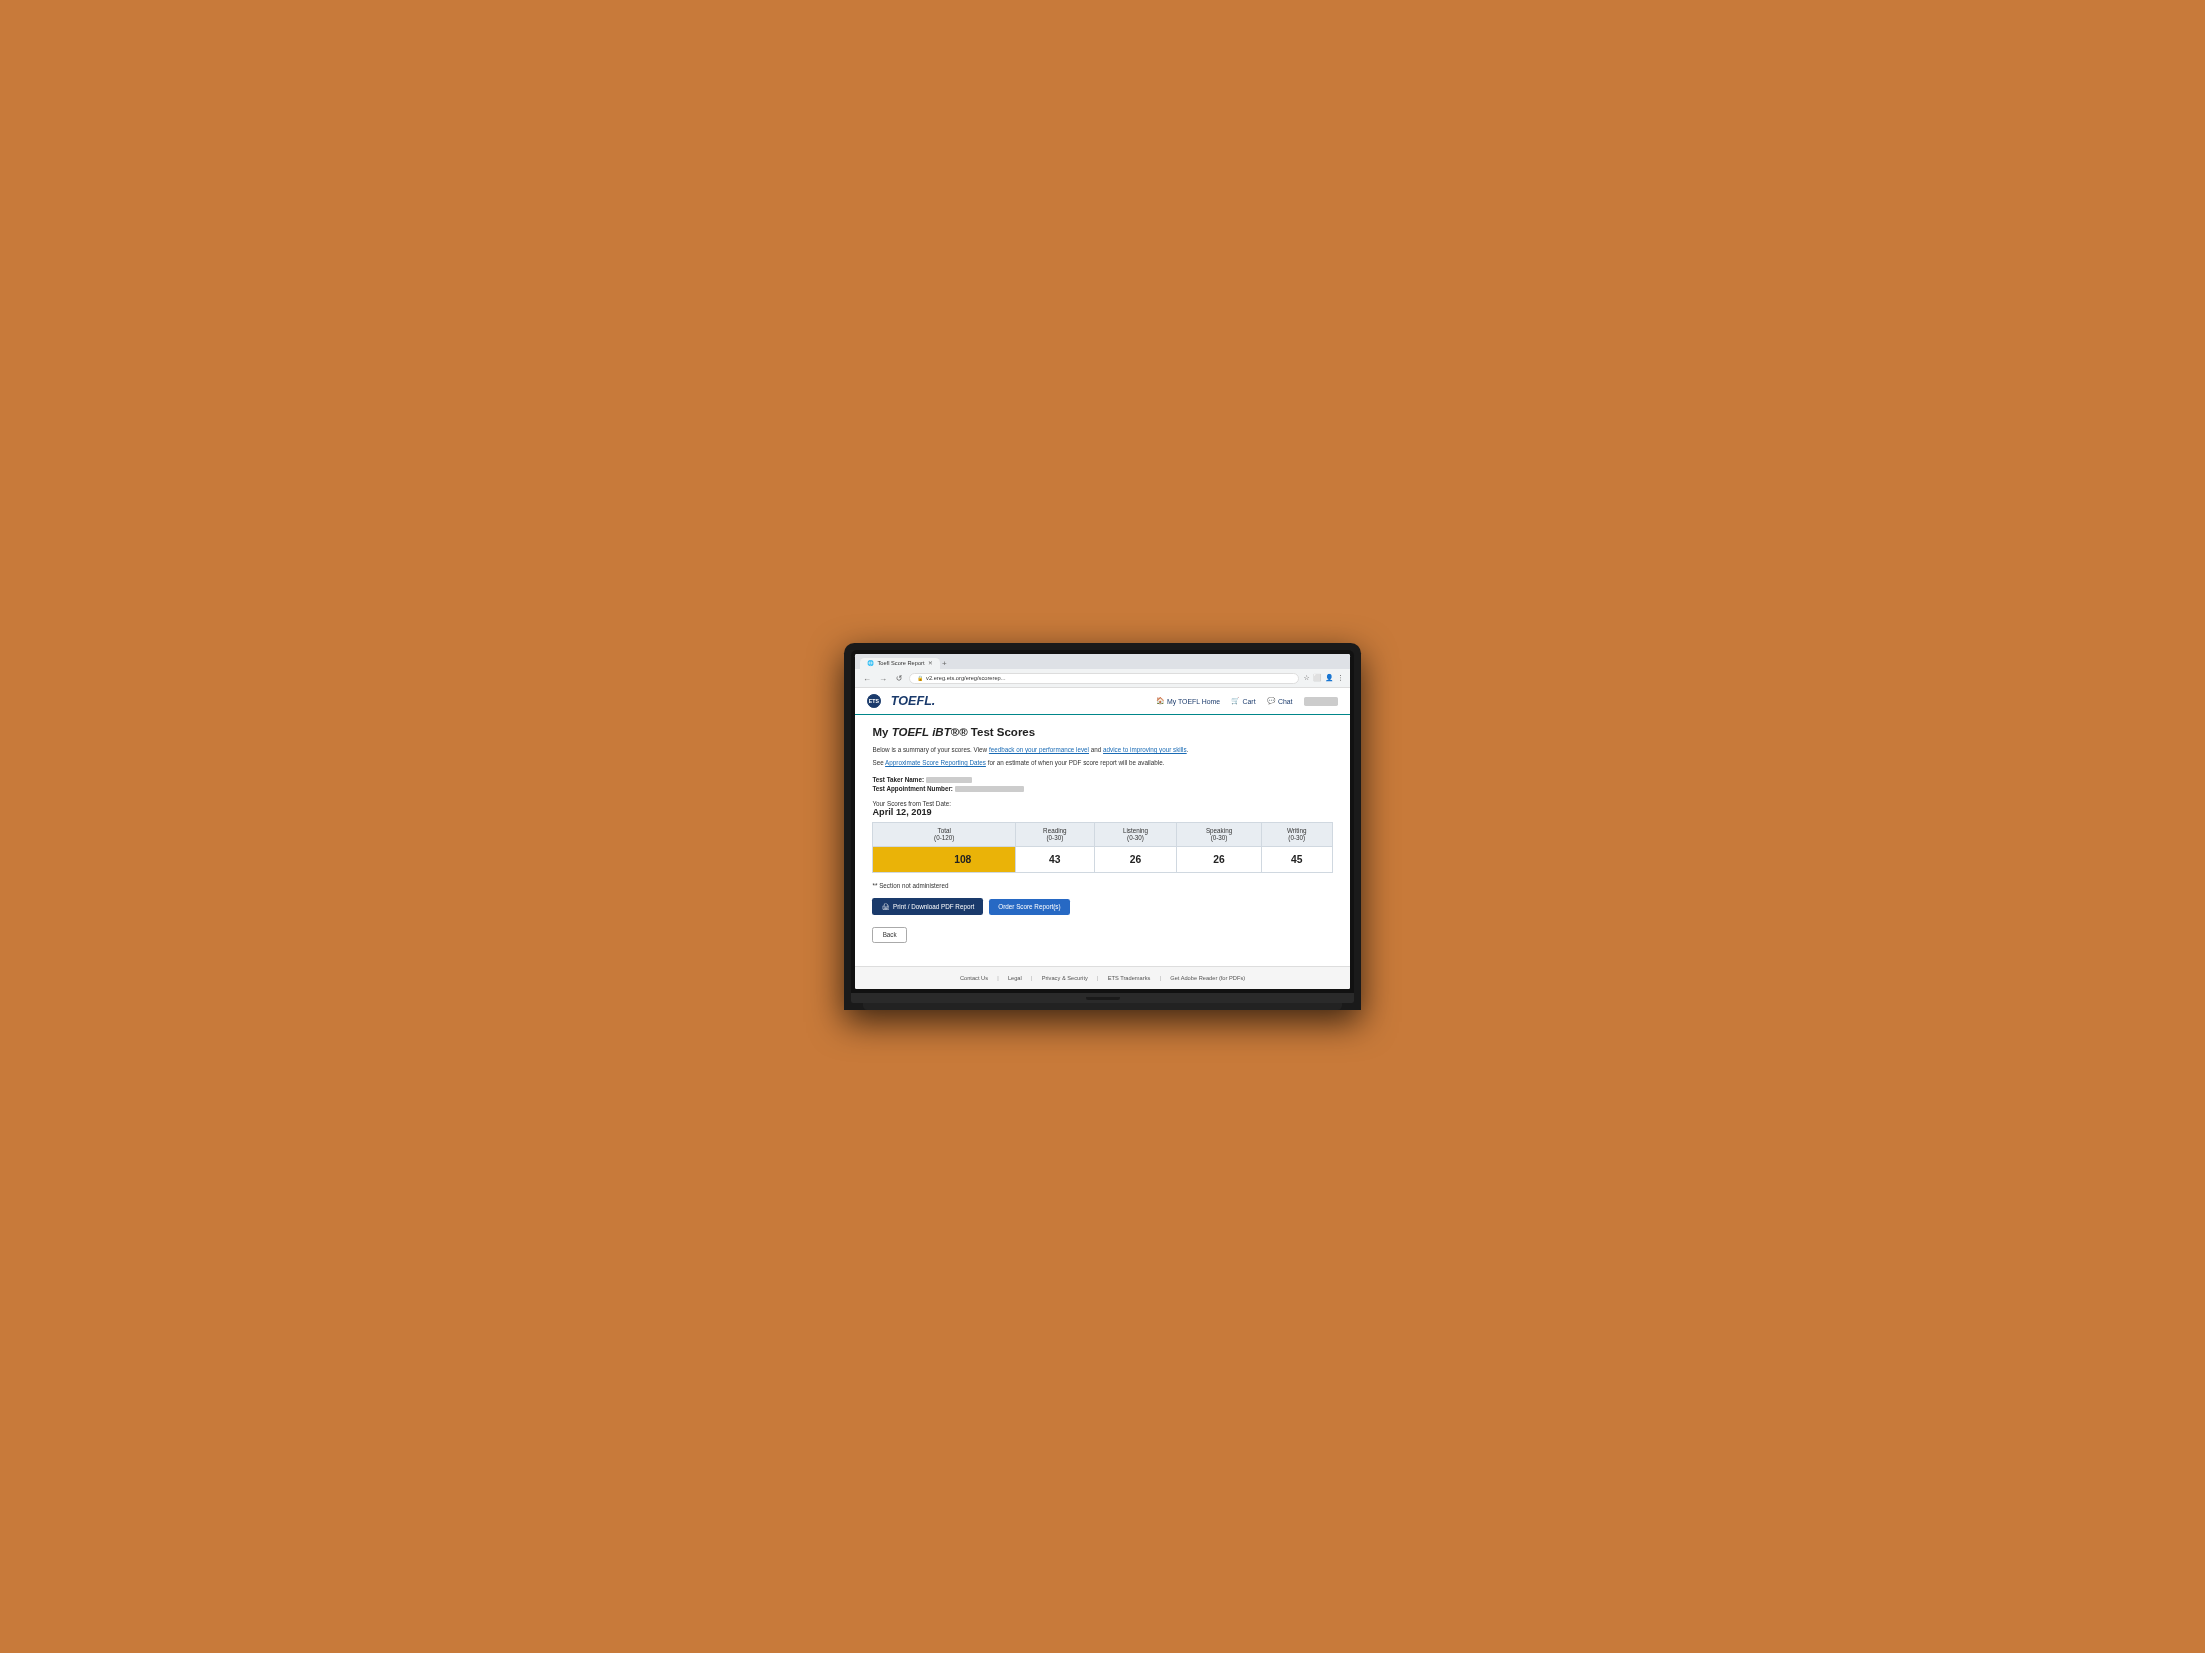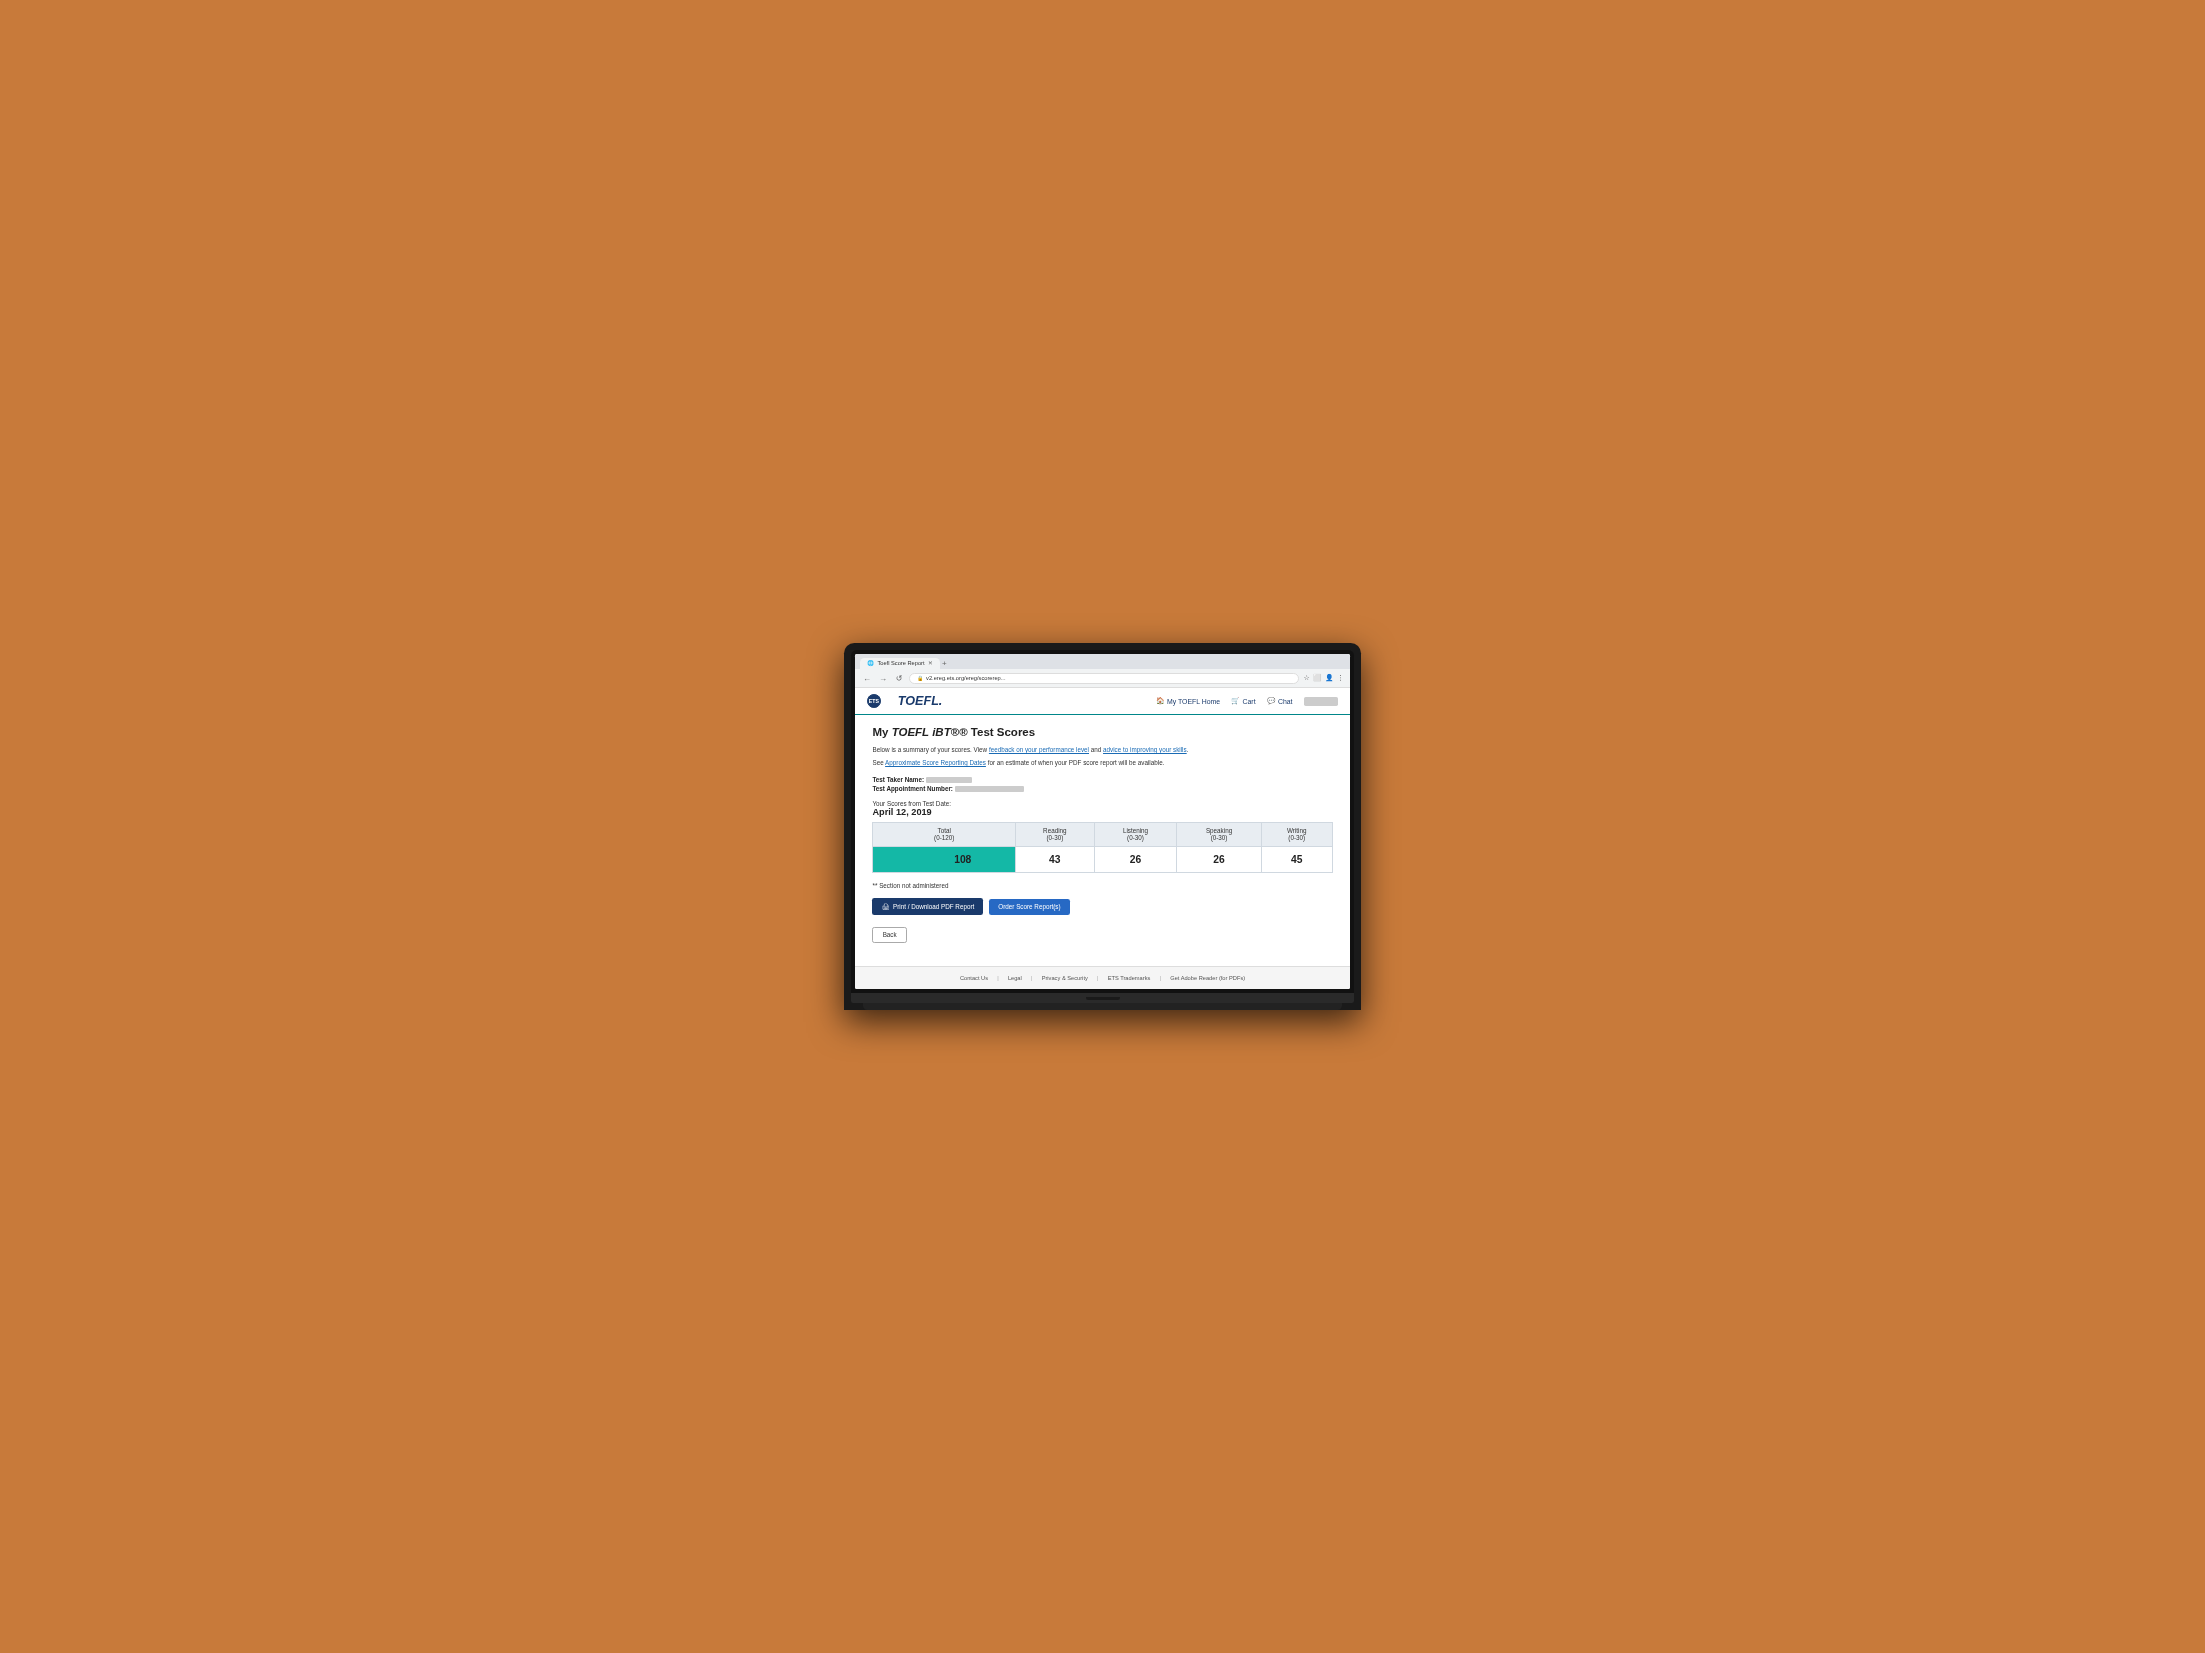--- a/index.html
+++ b/index.html
@@ -128,21 +128,21 @@
     .site-nav {
       display: flex;
       align-items: center;
       padding: 5.7px 11.5px;
       border-bottom: 1.7px solid #00868a;
     }
 
     .logo-area {
       display: flex;
       align-items: center;
-      gap: 17px;
+      gap: 10px;
     }
 
     .ets-badge {
       background: #1a3a6b;
       color: white;
       font-size: 5.2px;
       font-weight: bold;
       padding: 1.1px 2.3px;
       border-radius: 50%;
       width: 13.8px;
@@ -270,21 +270,21 @@
     .score-table td {
       padding: 6.9px;
       text-align: center;
       border: 0.6px solid #d0d8e0;
       font-size: 10.3px;
       font-weight: bold;
       color: #222;
     }
 
     .score-table .total-col {
-      background: #14b8a6;
+      background: #eab308;
       padding-left: 44px;
     }
 
     .note {
       font-size: 6.3px;
       color: #333;
       margin-bottom: 9.2px;
     }
 
     

